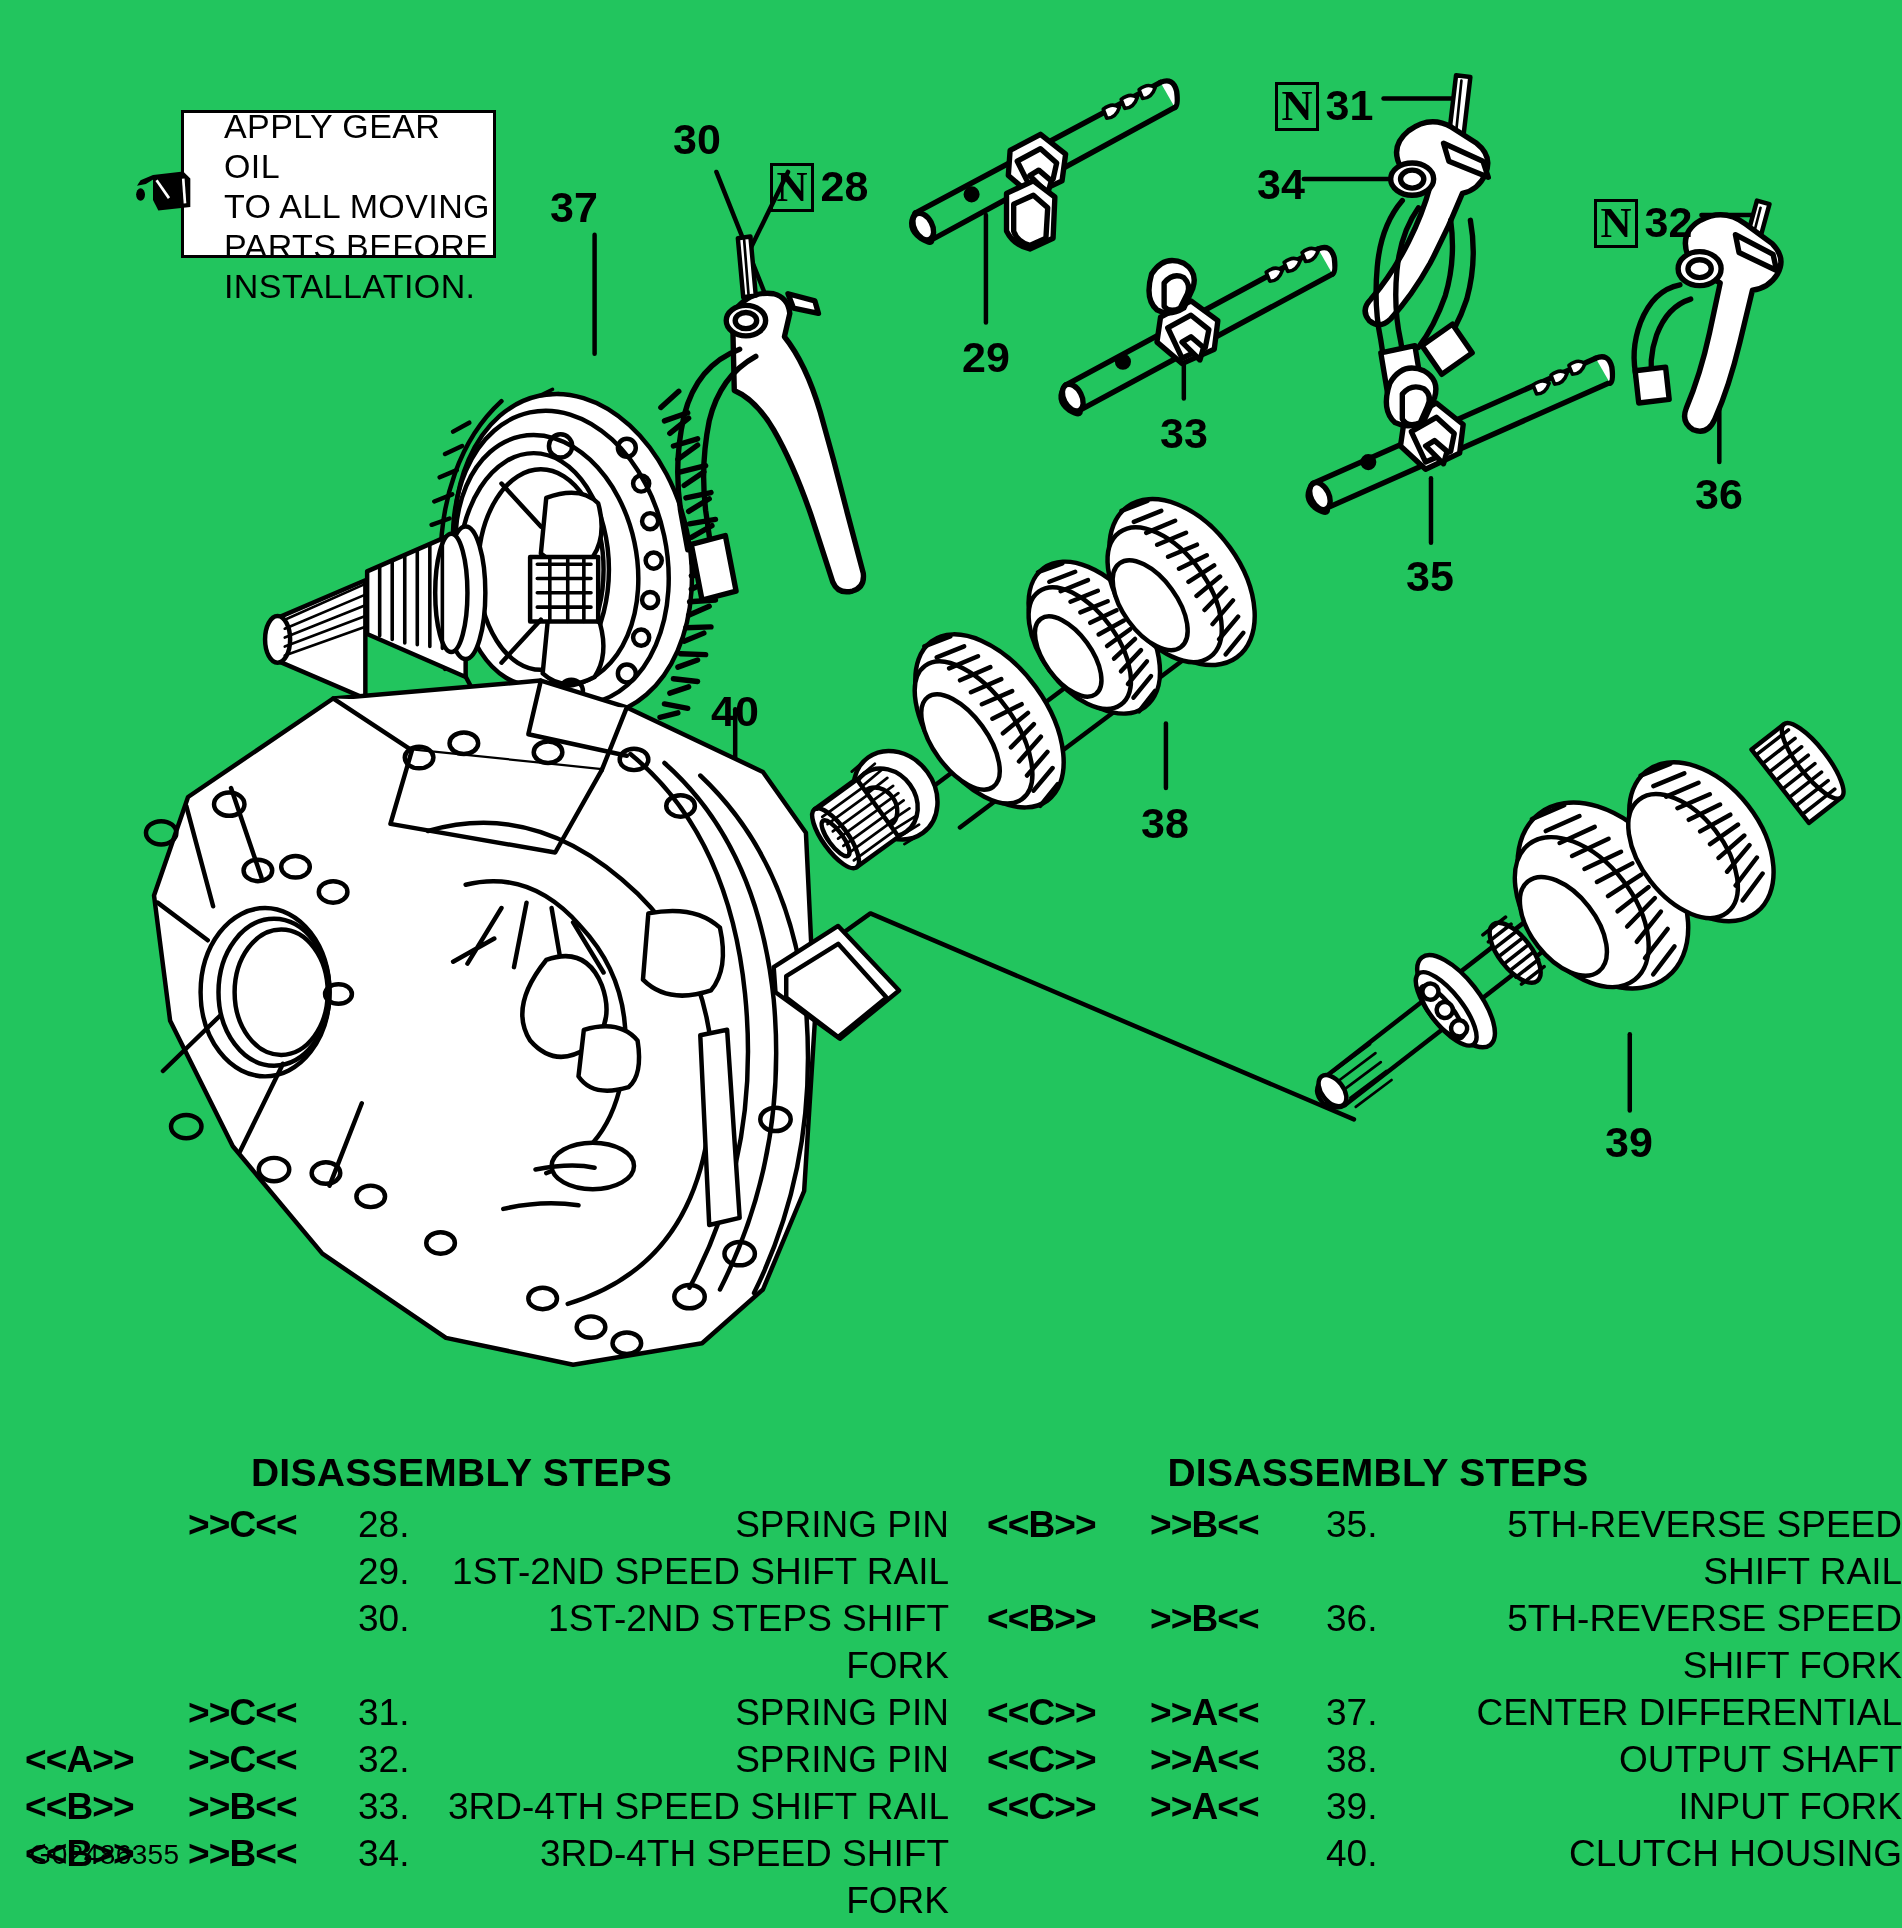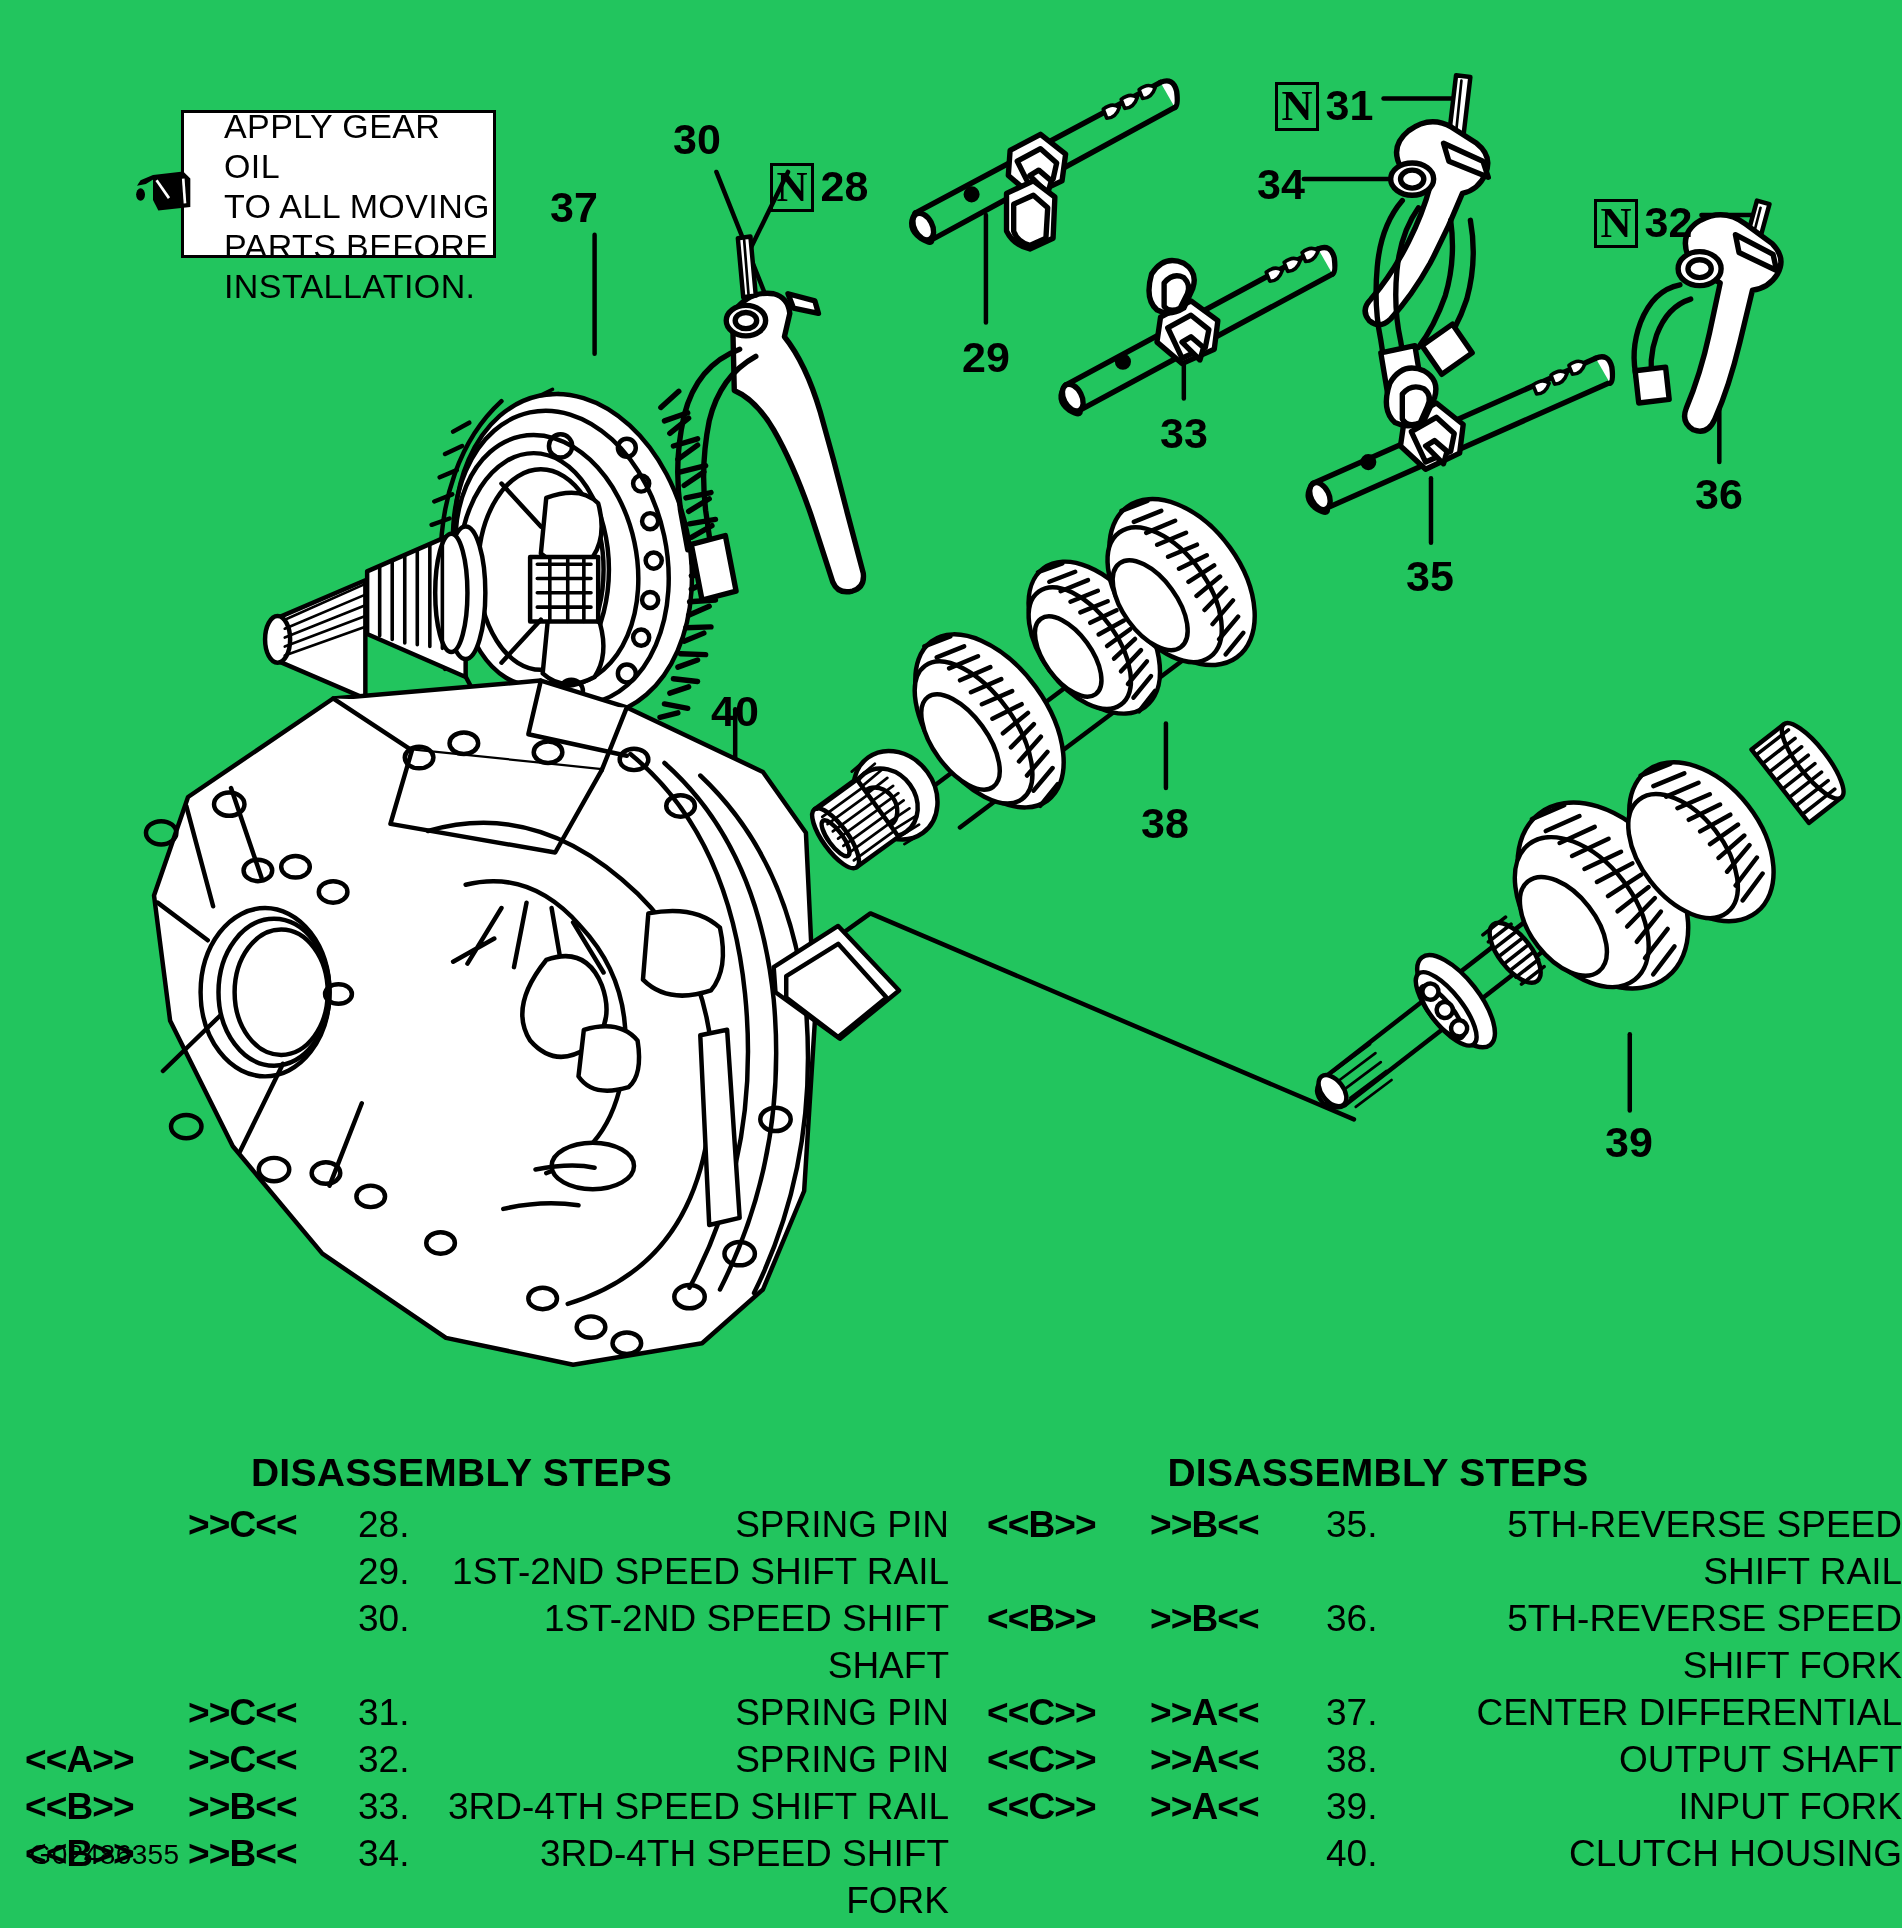--- a/index.html
+++ b/index.html
@@ -594,21 +594,21 @@
         <div class="step-row">
           <div class="col-a"></div>
           <div class="col-b"></div>
           <div class="col-n">29.</div>
           <div class="col-d">1ST-2ND SPEED SHIFT RAIL</div>
         </div>
         <div class="step-row">
           <div class="col-a"></div>
           <div class="col-b"></div>
           <div class="col-n">30.</div>
-          <div class="col-d">1ST-2ND SPEED SHIFT SHAFT</div>
+          <div class="col-d">1ST-2ND STEPS SHIFT FORK</div>
         </div>
         <div class="step-row">
           <div class="col-a"></div>
           <div class="col-b">&gt;&gt;C&lt;&lt;</div>
           <div class="col-n">31.</div>
           <div class="col-d">SPRING PIN</div>
         </div>
         <div class="step-row">
           <div class="col-a">&lt;&lt;A&gt;&gt;</div>
           <div class="col-b">&gt;&gt;C&lt;&lt;</div>

